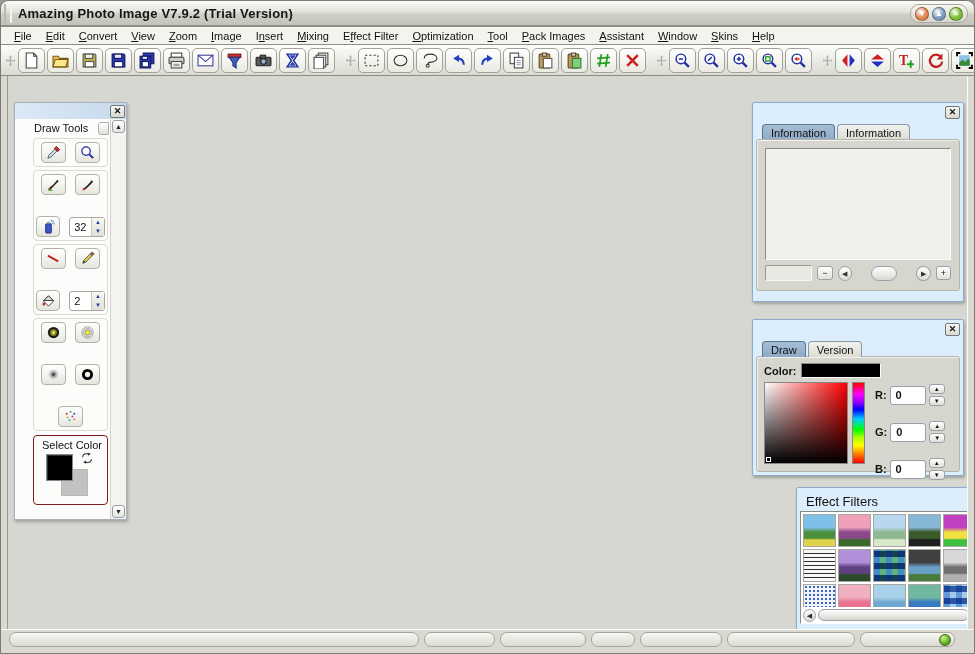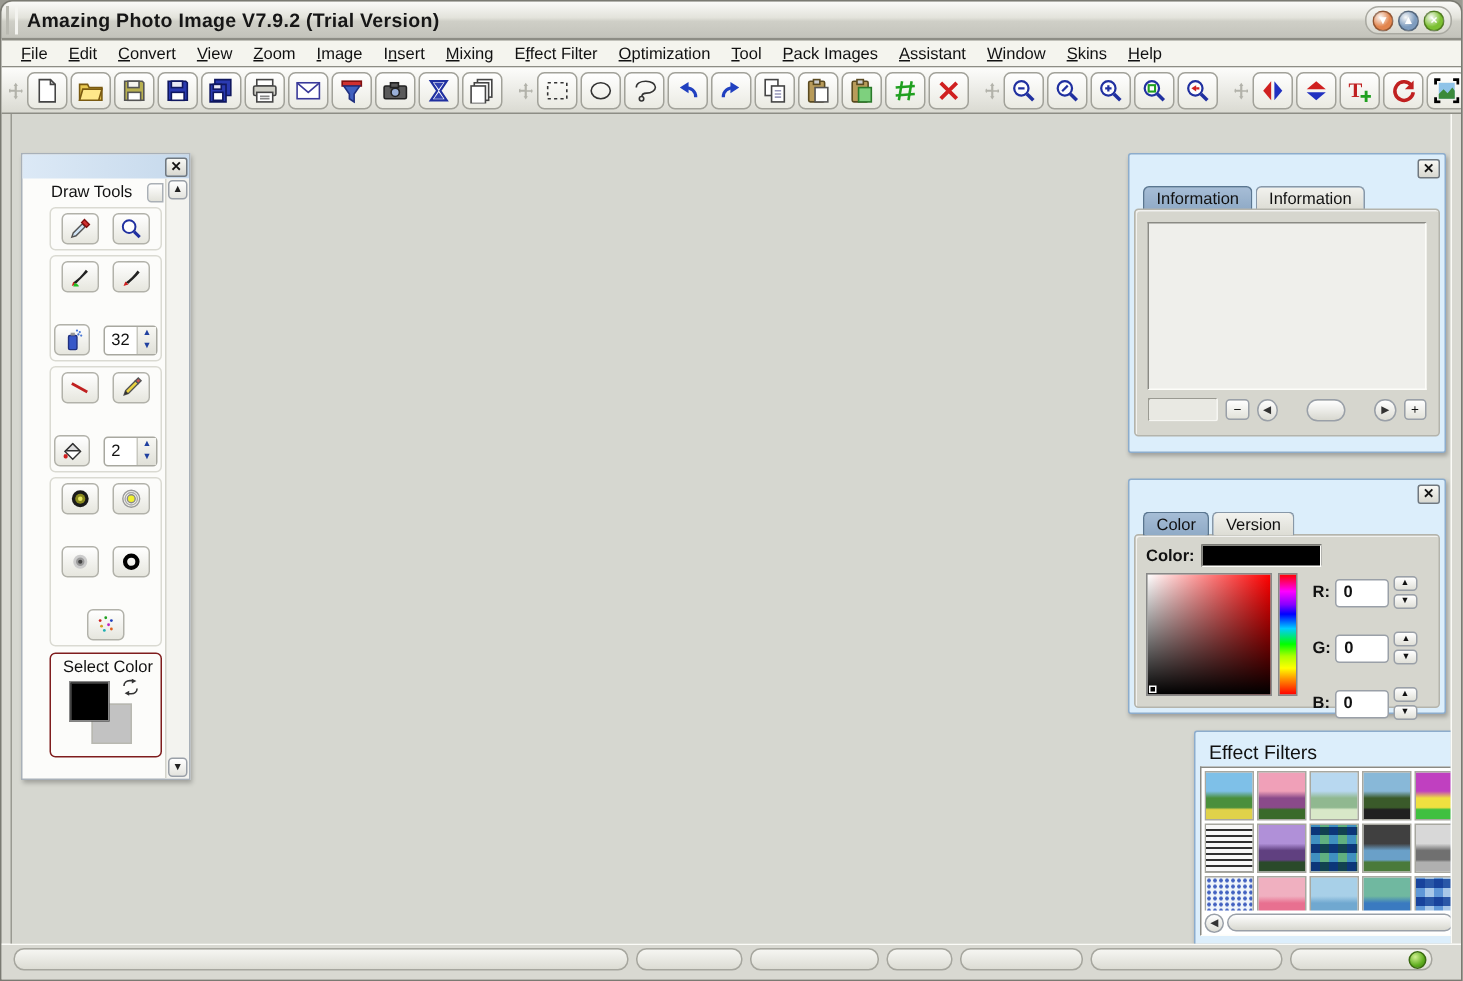--- a/index.html
+++ b/index.html
@@ -687,21 +687,21 @@
         </div>
       </div>
     </div>
 
     <div class="blue-panel panel-shadow" style="left:744px;top:243px;width:212px;height:157px;">
       <div class="bp-close-row">
           <div class="mini-close">✕</div>
         </div>
       <div class="tabs">
         <div class="tab active">
-            <span>Color</span>
+            <span>Draw</span>
           </div>
         <div class="tab">
             <span>Version</span>
           </div>
       </div>
       <div class="tab-box color-box">
         <div class="color-lab-row">
           <span>Color:</span>
           <div class="cur-color" id="curColor" style="background: rgb(0, 0, 0);"></div>
         </div>

